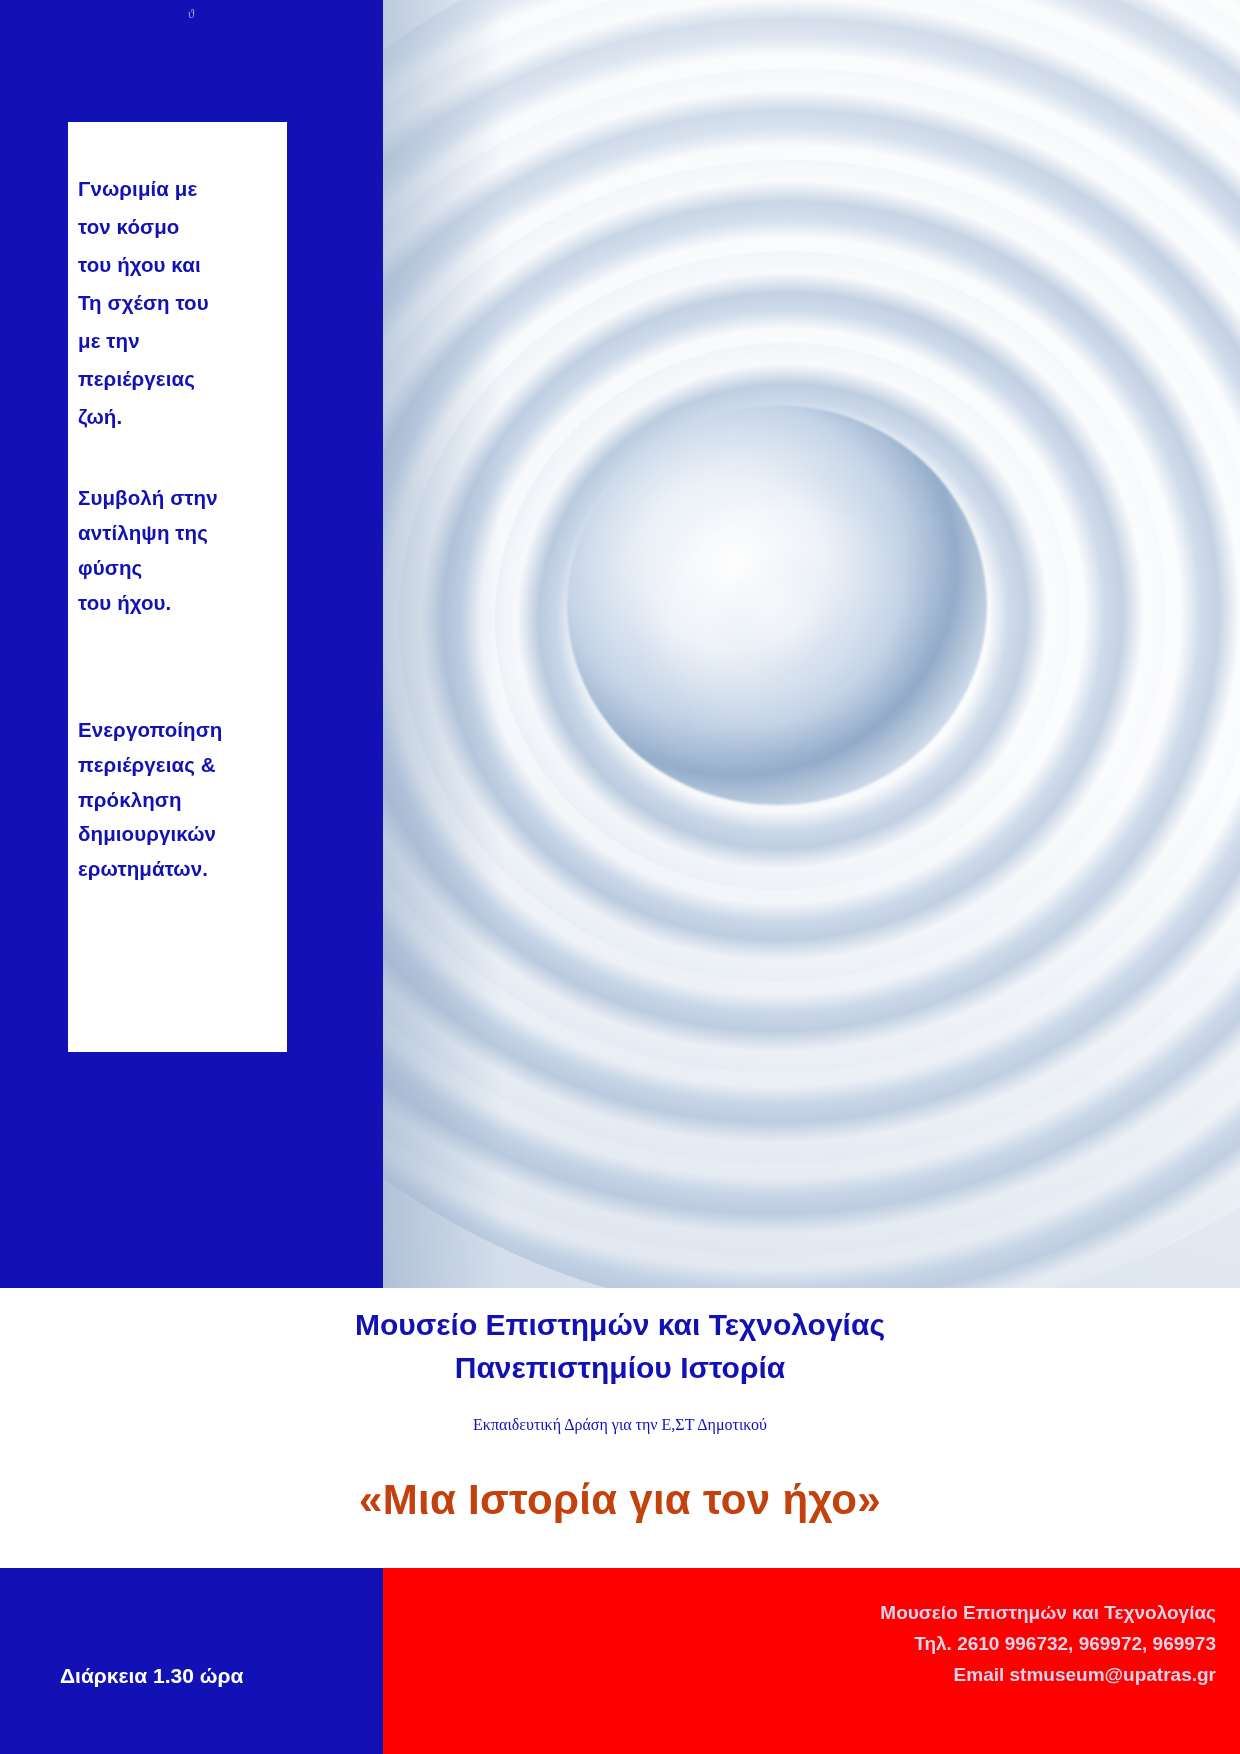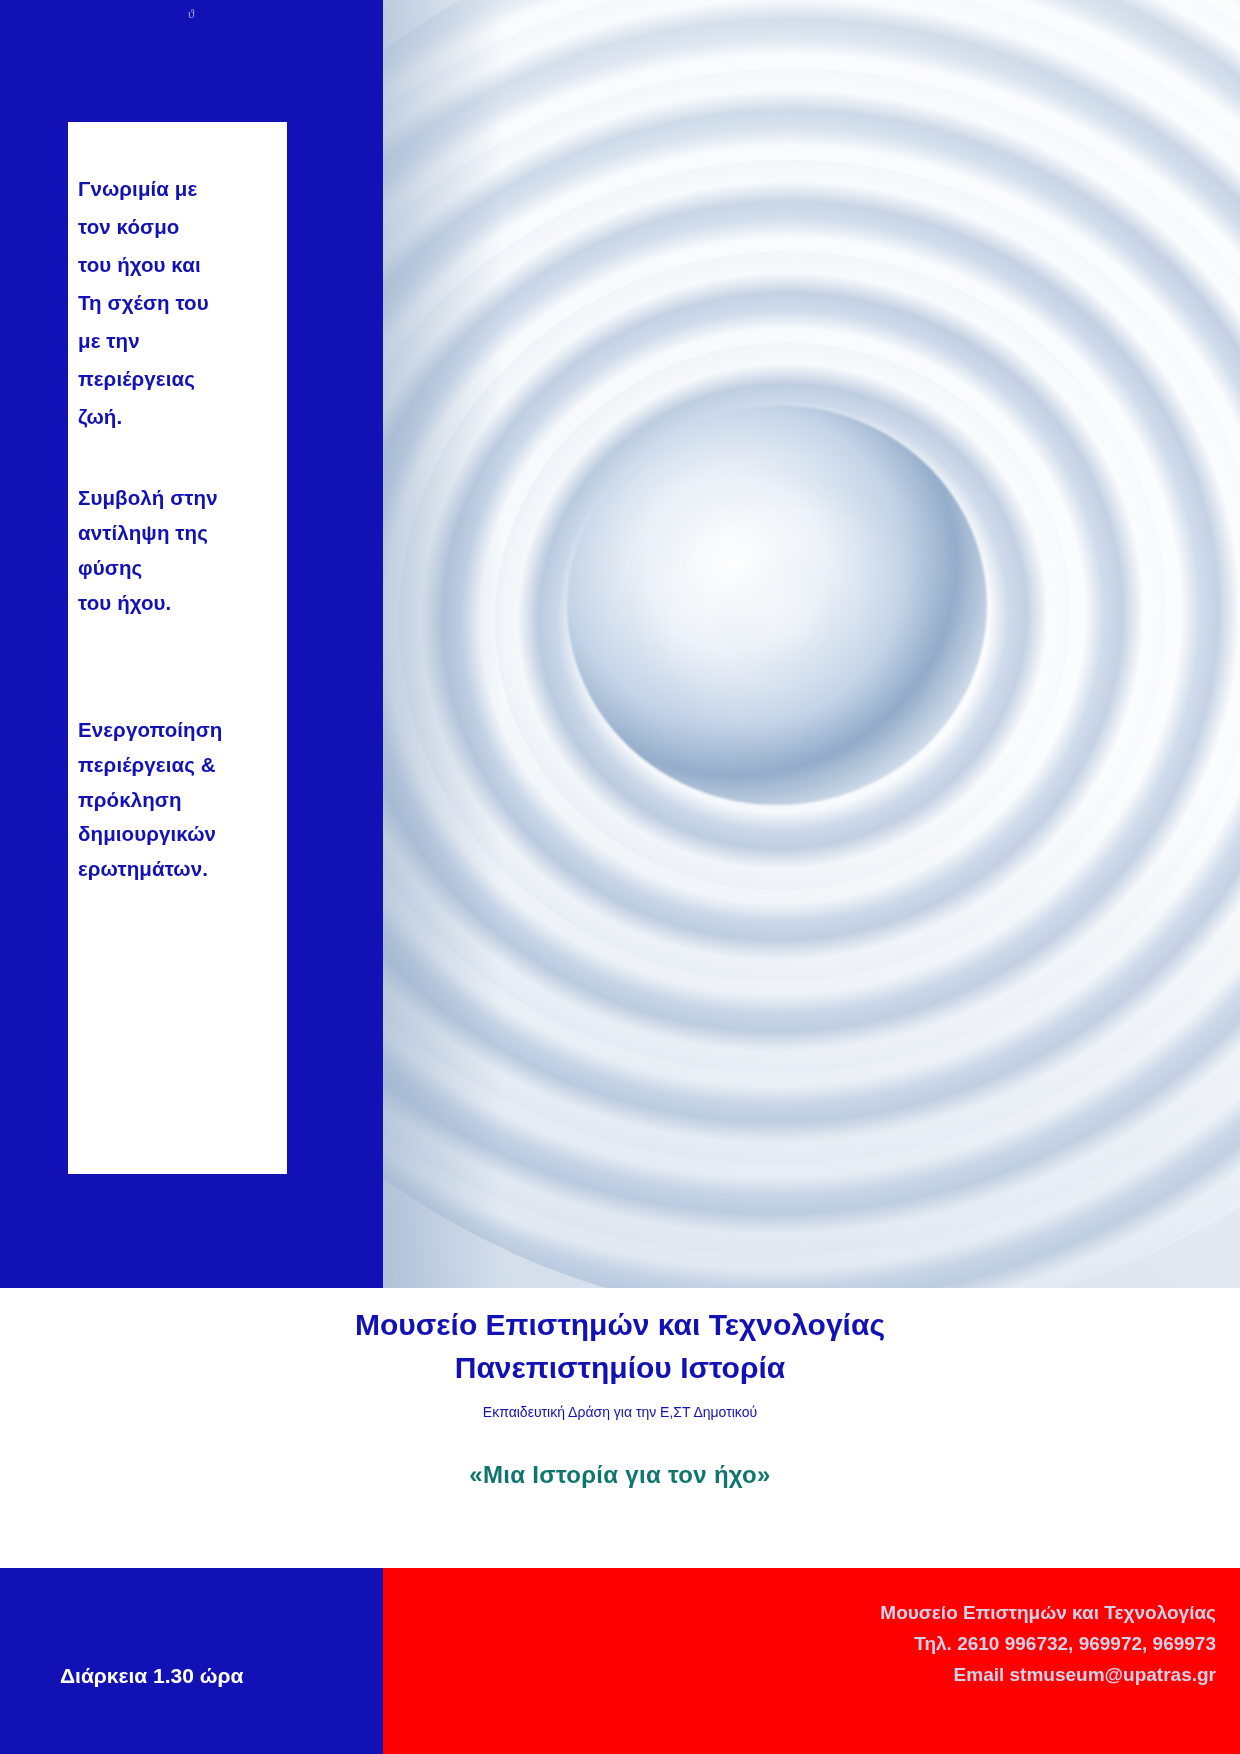--- a/index.html
+++ b/index.html
@@ -124,21 +124,21 @@
     color: #9b9bd8;
     font-family: "Liberation Serif", serif;
   }
 
   
   .text-card {
     position: absolute;
     left: 68px;
     top: 122px;
     width: 219px;
-    height: 1052px;
+    height: 930px;
     background: #ffffff;
     box-sizing: border-box;
     padding: 48px 32px 0 10px;
   }
   .text-card p {
     margin: 0;
     color: #1111b5;
     font-weight: bold;
     font-size: 20.5px;
     line-height: 1.85;
@@ -160,32 +160,33 @@
   }
   .museum-title {
     margin: 0;
     padding-top: 16px;
     color: #1111b5;
     font-weight: bold;
     font-size: 30px;
     line-height: 1.42;
   }
   .subtitle {
-    margin: 0;
+    margin: 12px;
     padding-top: 14px;
     color: #1111b5;
-    font-size: 14px;
+    font-size: 16px;
     line-height: 1.3;
+    font-family: Liberation Serif, serif;
   }
   .main-title {
     margin: 12px;
     padding-top: 28px;
-    color: #0f766e;
-    font-weight: bold;
-    font-size: 24px;
+    color: #c2410c;
+    font-weight: bold;
+    font-size: 42px;
     letter-spacing: 0.3px;
   }
 
   
   .bottom-section {
     position: absolute;
     left: 0;
     top: 1568px;
     width: 1240px;
     height: 186px;

